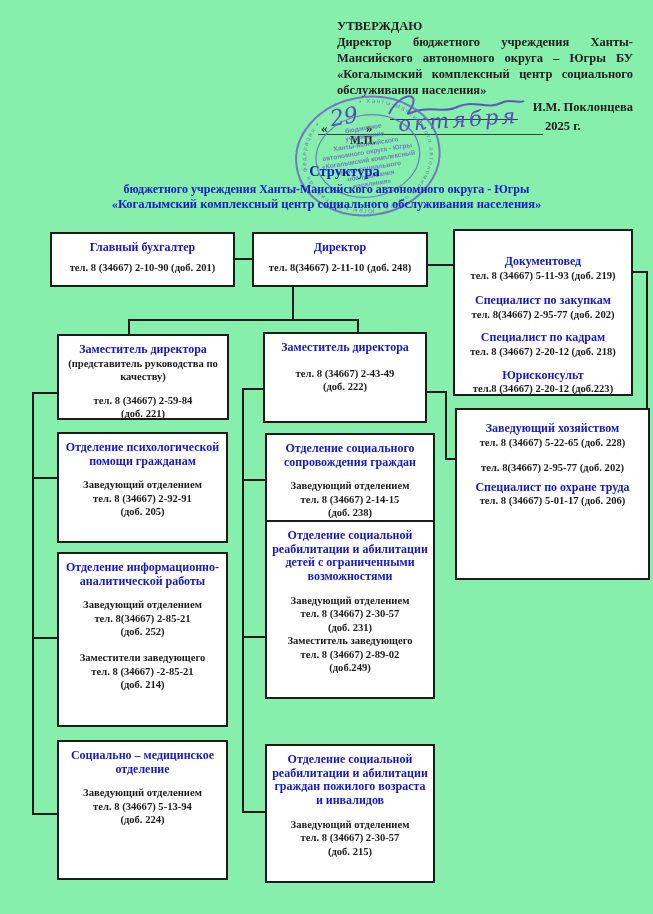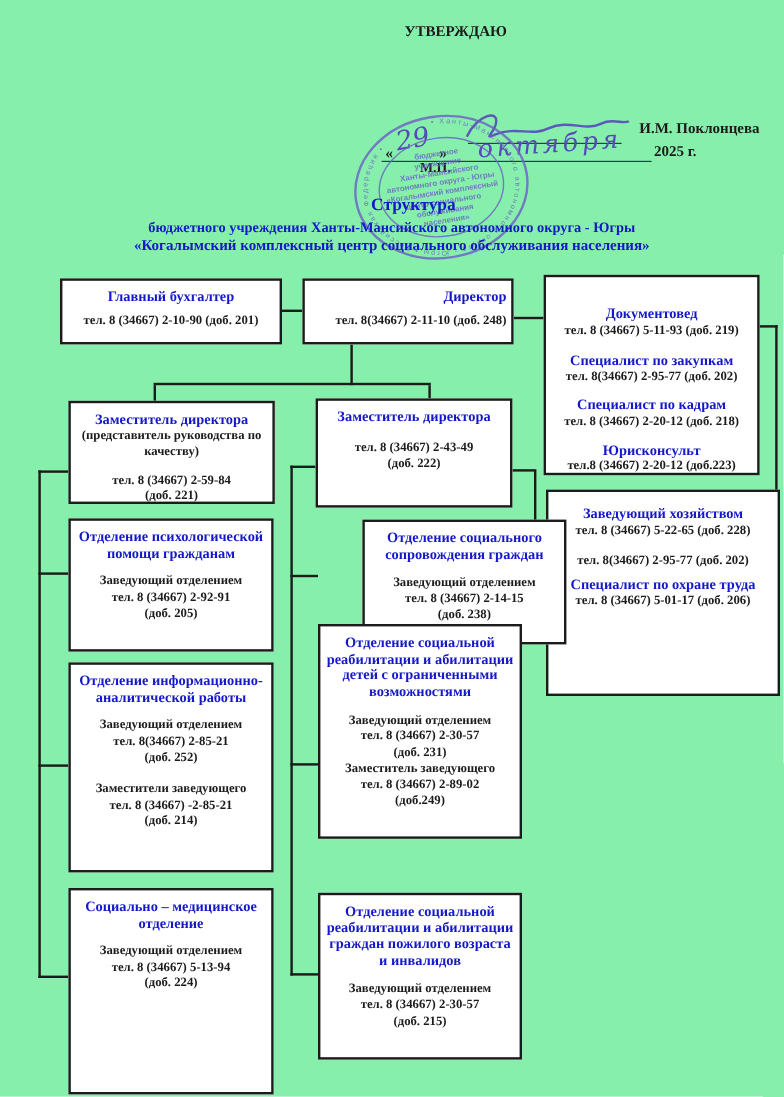--- a/index.html
+++ b/index.html
@@ -34,20 +34,21 @@
   #stamp .ctr{font-size:6.6px;font-weight:bold;text-anchor:middle;}
   #sig{position:absolute;left:383px;top:90px;pointer-events:none;}
 </style>
 </head>
 <body>
 
 <div id="page">
 
   <div id="approval">
     <div>УТВЕРЖДАЮ</div>
+    <div class="para">Директор бюджетного учреждения Ханты-Мансийского автономного округа – Югры БУ «Когалымский комплексный центр социального обслуживания населения»</div>
   </div>
 
   <div class="rule" style="left:390px;top:119px;width:128px;"></div>
   <div id="signatory">И.М. Поклонцева</div>
 
   <span class="q" style="left:321px;">«</span>
   <span class="q" style="left:366px;">»</span>
   <div class="rule" style="left:318px;top:134px;width:225px;"></div>
   <div class="hw" style="left:330px;top:104px;font-size:22px;transform:rotate(-10deg);">29</div>
   <div class="hw" style="left:398px;top:108px;font-size:21px;letter-spacing:3px;transform:rotate(-4deg);">октября</div>
@@ -102,21 +103,21 @@
   <div class="ln" style="left:633px;top:271px;width:15px;height:2px;"></div>
   <div class="ln" style="left:646px;top:271px;width:2px;height:210px;"></div>
   <div class="ln" style="left:632px;top:479px;width:16px;height:2px;"></div>
 
   <div class="box" style="left:50px;top:232px;width:185px;height:55px;">
     <div class="bt">Главный бухгалтер</div>
     <div class="g6"></div>
     <div class="bl">тел. 8 (34667) 2-10-90 (доб. 201)</div>
   </div>
 
-  <div class="box" style="left:252px;top:232px;width:176px;height:55px;text-align:right;">
+  <div class="box" style="left:252px;top:232px;width:176px;height:55px;">
     <div class="bt">Директор</div>
     <div class="g6"></div>
     <div class="bl">тел. 8(34667) 2-11-10 (доб. 248)</div>
   </div>
 
   <div class="box" style="left:453px;top:229px;width:180px;height:167px;padding-top:24px;">
     <div class="bt">Документовед</div>
     <div class="bl">тел. 8 (34667) 5-11-93 (доб. 219)</div>
     <div class="g12"></div>
     <div class="bt">Специалист по закупкам</div>
@@ -167,29 +168,29 @@
     <div class="g10"></div>
     <div class="bl">Заведующий отделением</div>
     <div class="bl">тел. 8(34667) 2-85-21</div>
     <div class="bl">(доб. 252)</div>
     <div class="g12"></div>
     <div class="bl">Заместители заведующего</div>
     <div class="bl">тел. 8 (34667) -2-85-21</div>
     <div class="bl">(доб. 214)</div>
   </div>
 
-  <div class="box" style="left:57px;top:740px;width:171px;height:172px;text-align:center;">
+  <div class="box" style="left:57px;top:740px;width:171px;height:140px;text-align:center;">
     <div class="bt">Социально – медицинское отделение</div>
     <div class="g10"></div>
     <div class="bl">Заведующий отделением</div>
     <div class="bl">тел. 8 (34667) 5-13-94</div>
     <div class="bl">(доб. 224)</div>
   </div>
 
-  <div class="box" style="left:265px;top:433px;width:170px;height:104px;margin-left:37px;">
+  <div class="box" style="left:265px;top:433px;width:170px;height:104px;">
     <div class="bt">Отделение социального сопровождения граждан</div>
     <div class="g10"></div>
     <div class="bl">Заведующий отделением</div>
     <div class="bl">тел. 8 (34667) 2-14-15</div>
     <div class="bl">(доб. 238)</div>
   </div>
 
   <div class="box" style="left:265px;top:520px;width:170px;height:179px;">
     <div class="bt">Отделение социальной реабилитации и абилитации детей с ограниченными возможностями</div>
     <div class="g10"></div>

